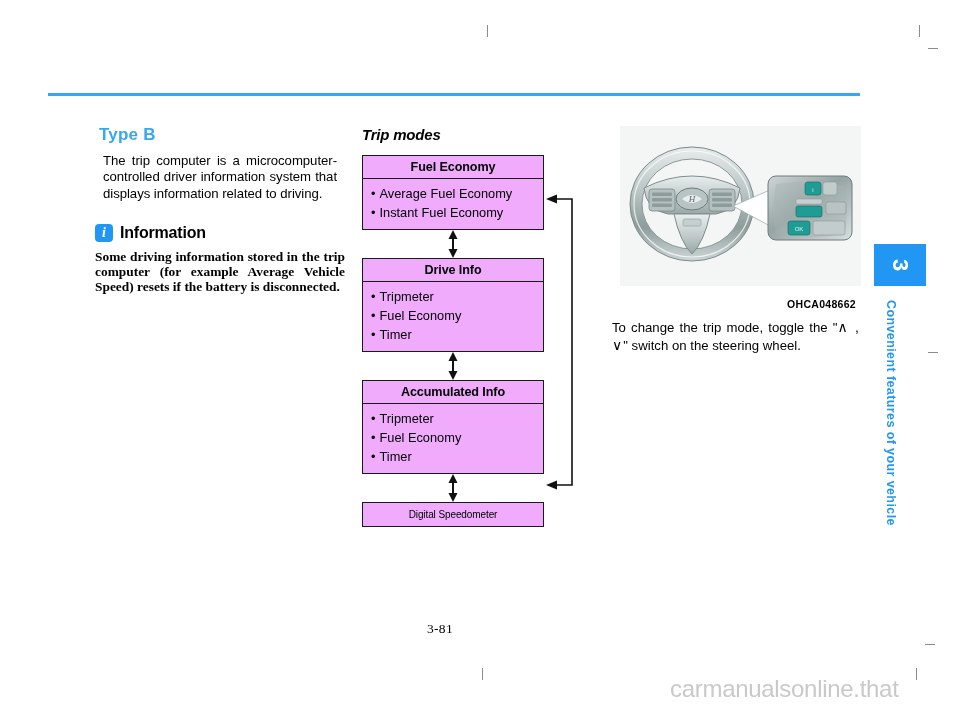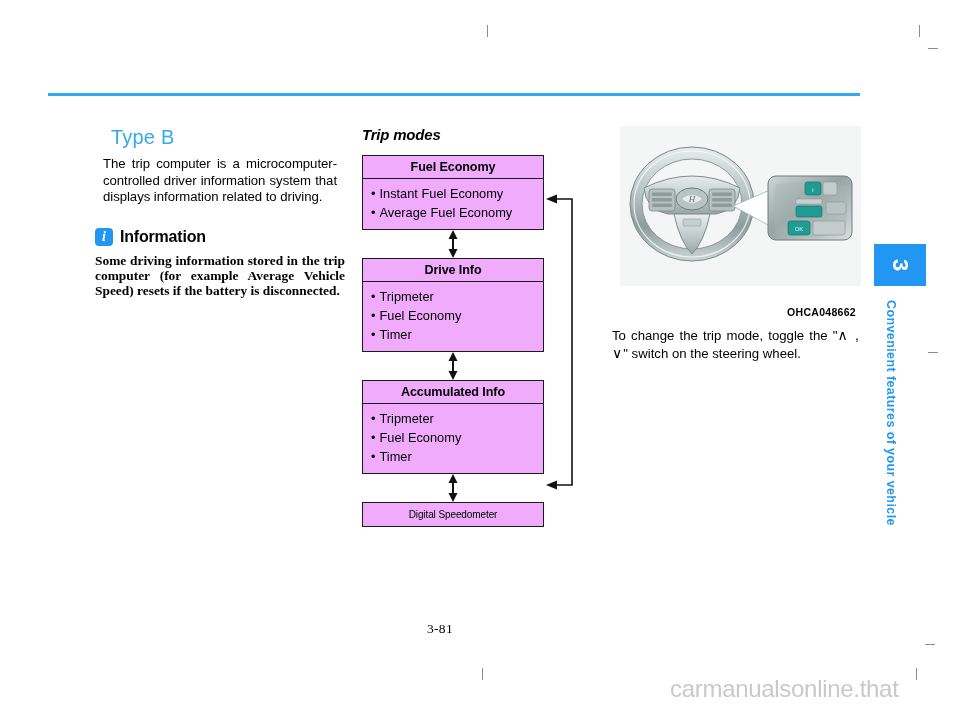--- a/index.html
+++ b/index.html
@@ -36,24 +36,24 @@
 
   
   .col-left {
     position: absolute;
     left: 95px;
     top: 126px;
     width: 250px;
   }
   .type-heading {
     color: #35a8ef;
-    font-size: 20px;
-    font-weight: normal;
+    font-size: 17px;
+    font-weight: bold;
     letter-spacing: .2px;
-    margin: 0 0 8px 16px;
+    margin: 0 0 8px 4px;
     line-height: 1.1;
   }
   .body-para {
     font-size: 13.2px;
     line-height: 16.5px;
     text-align: justify;
     margin: 8px;
     letter-spacing: -0.05px;
   }
   .info-head {
@@ -169,21 +169,21 @@
     width: 241px;
     height: 160px;
     background: #f4f5f5;
     margin-left: 8px;
   }
   .photo-caption {
     text-align: right;
     font-size: 10.5px;
     font-weight: bold;
     letter-spacing: 0.3px;
-    margin-top: 20px;
+    margin-top: 12px;
     margin-right: 4px;
   }
   .right-para {
     font-size: 13.2px;
     line-height: 16.5px;
     text-align: justify;
     margin: 9px 0 12px 0;
   }
   .sw-glyph {
     font-size: 14px;
@@ -267,22 +267,22 @@
 </div>
 
 <div class="col-mid">
   <h3 class="trip-modes-title">Trip modes</h3>
 
   <div class="flow">
 
     <div class="fbox">
       <div class="fbox-head">Fuel Economy</div>
       <div class="fbox-body">
+        <div class="li">Average Fuel Economy</div>
         <div class="li">Instant Fuel Economy</div>
-        <div class="li">Average Fuel Economy</div>
       </div>
     </div>
 
     <div class="connector">
       <svg width="28" height="28" viewBox="0 0 28 28">
         <line x1="14" y1="3" x2="14" y2="25" stroke="#111" stroke-width="2"></line>
         <polygon points="14,0 9.5,9 18.5,9" fill="#111"></polygon>
         <polygon points="14,28 9.5,19 18.5,19" fill="#111"></polygon>
       </svg>
     </div>

